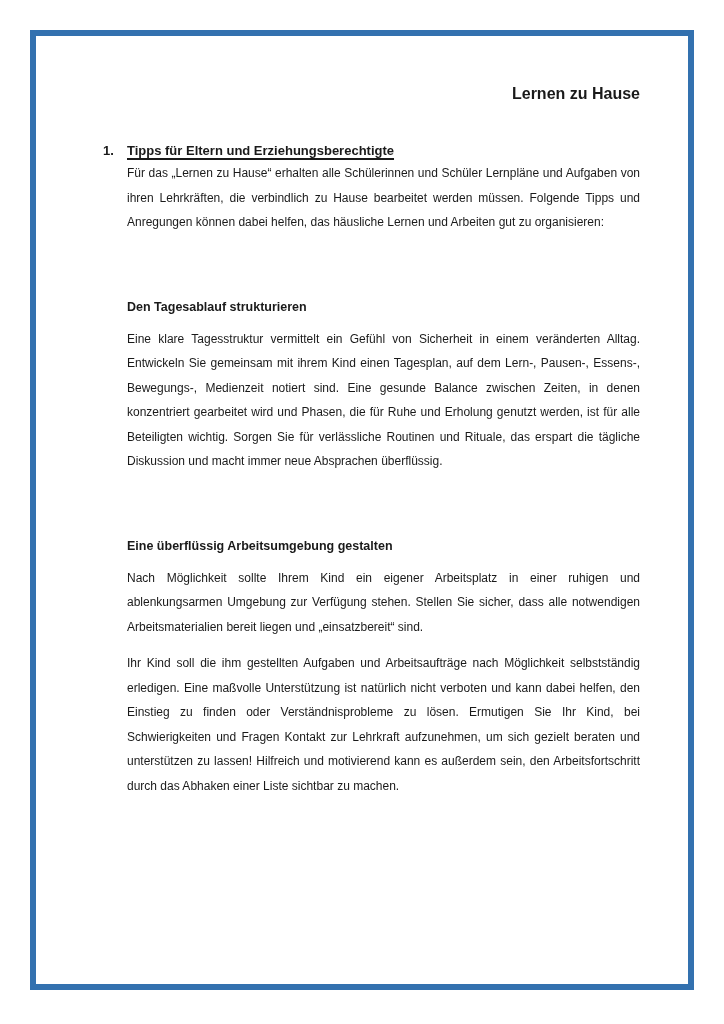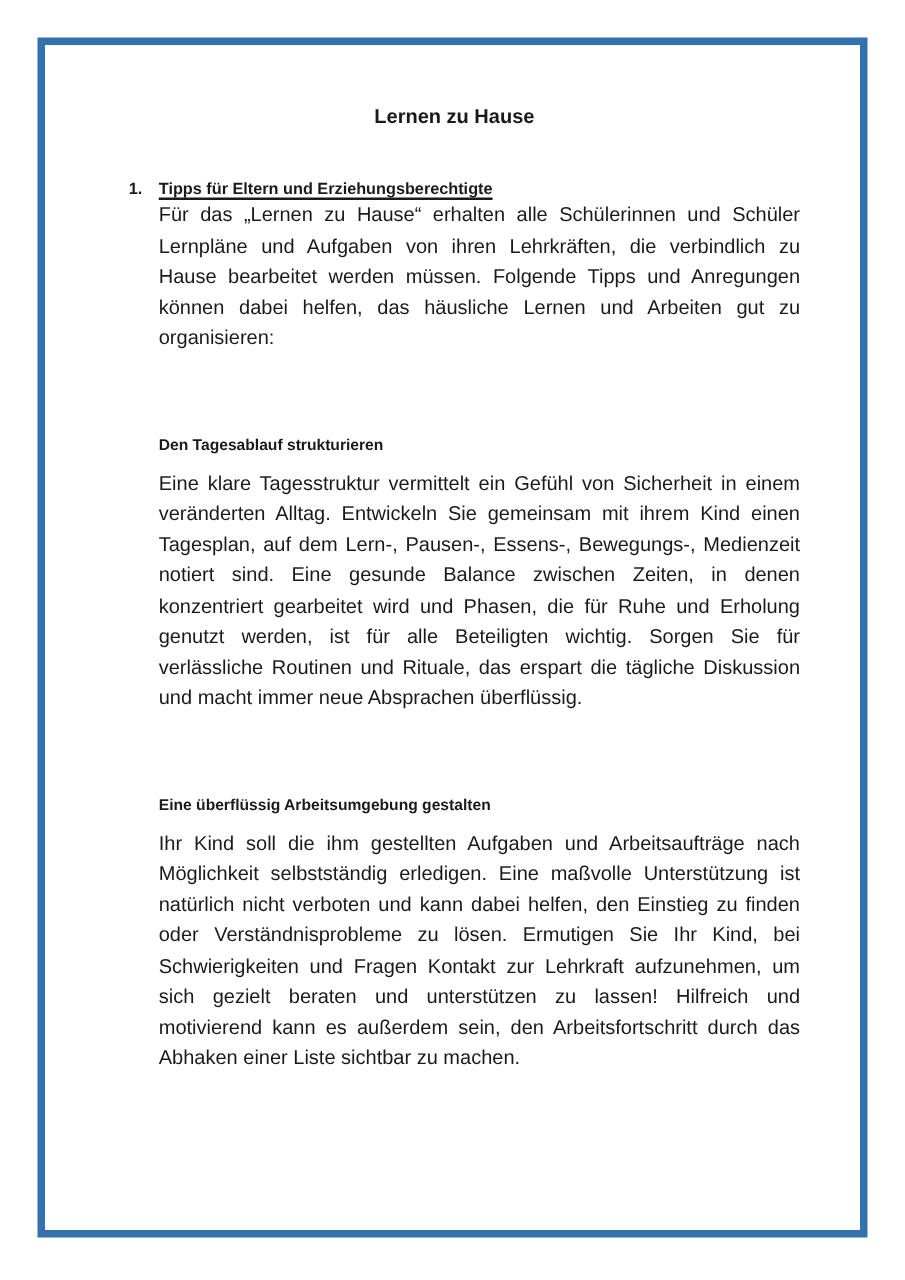--- a/index.html
+++ b/index.html
@@ -29,42 +29,42 @@
     position: absolute;
     left: 87px;
     top: 84px;
     width: 553px;
   }
   .doc-title {
     margin: 0;
     font-size: 16px;
     line-height: 19px;
     font-weight: bold;
-    text-align: center;
+    text-align: right;
   }
   .numbered-heading {
     display: flex;
     margin: 39px 0 0 16px;
     font-size: 13px;
     line-height: 17px;
     font-weight: bold;
   }
   .heading-number {
     flex: none;
     width: 24px;
   }
   .heading-text {
     text-decoration: underline;
     text-decoration-thickness: 1.5px;
     text-underline-offset: 3px;
   }
   .body-par {
     margin: 12px 0 0 40px;
     width: 513px;
-    font-size: 16px;
+    font-size: 12px;
     line-height: 24.5px;
     text-align: justify;
   }
   .intro-par {
     margin-top: 2px;
   }
   .sub-heading {
     margin: 64px 0 0 40px;
     font-size: 12.5px;
     line-height: 16px;
@@ -87,19 +87,20 @@
 
   <p class="body-par intro-par">Für das „Lernen zu Hause“ erhalten alle Schülerinnen und Schüler Lernpläne und Aufgaben von ihren Lehrkräften, die verbindlich zu Hause bearbeitet werden müssen. Folgende Tipps und Anregungen können dabei helfen, das häusliche Lernen und Arbeiten gut zu organisieren:</p>
 
   <div>
     <h2 class="sub-heading">Den Tagesablauf strukturieren</h2>
     <p class="body-par">Eine klare Tagesstruktur vermittelt ein Gefühl von Sicherheit in einem veränderten Alltag. Entwickeln Sie gemeinsam mit ihrem Kind einen Tagesplan, auf dem Lern-, Pausen-, Essens-, Bewegungs-, Medienzeit notiert sind. Eine gesunde Balance zwischen Zeiten, in denen konzentriert gearbeitet wird und Phasen, die für Ruhe und Erholung genutzt werden, ist für alle Beteiligten wichtig. Sorgen Sie für verlässliche Routinen und Rituale, das erspart die tägliche Diskussion und macht immer neue Absprachen überflüssig.</p>
   </div>
 
   <div>
     <h2 class="sub-heading">Eine überflüssig Arbeitsumgebung gestalten</h2>
+    <p class="body-par">Nach Möglichkeit sollte Ihrem Kind ein eigener Arbeitsplatz in einer ruhigen und ablenkungsarmen Umgebung zur Verfügung stehen. Stellen Sie sicher, dass alle notwendigen Arbeitsmaterialien bereit liegen und „einsatzbereit“ sind.</p>
   </div>
 
   <div>
     <p class="body-par">Ihr Kind soll die ihm gestellten Aufgaben und Arbeitsaufträge nach Möglichkeit selbstständig erledigen. Eine maßvolle Unterstützung ist natürlich nicht verboten und kann dabei helfen, den Einstieg zu finden oder Verständnisprobleme zu lösen. Ermutigen Sie Ihr Kind, bei Schwierigkeiten und Fragen Kontakt zur Lehrkraft aufzunehmen, um sich gezielt beraten und unterstützen zu lassen! Hilfreich und motivierend kann es außerdem sein, den Arbeitsfortschritt durch das Abhaken einer Liste sichtbar zu machen.</p>
   </div>
 
 </div>
 
 </body></html>

